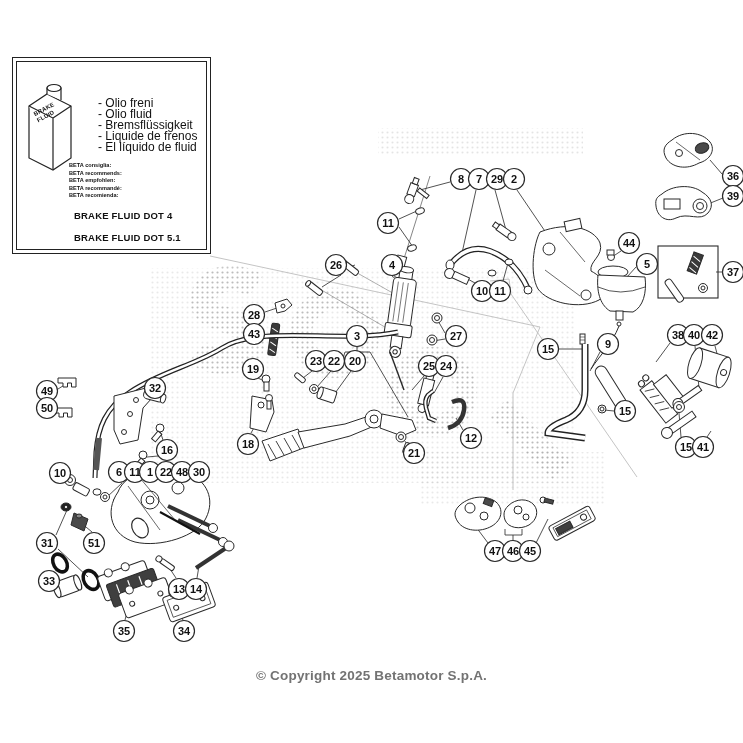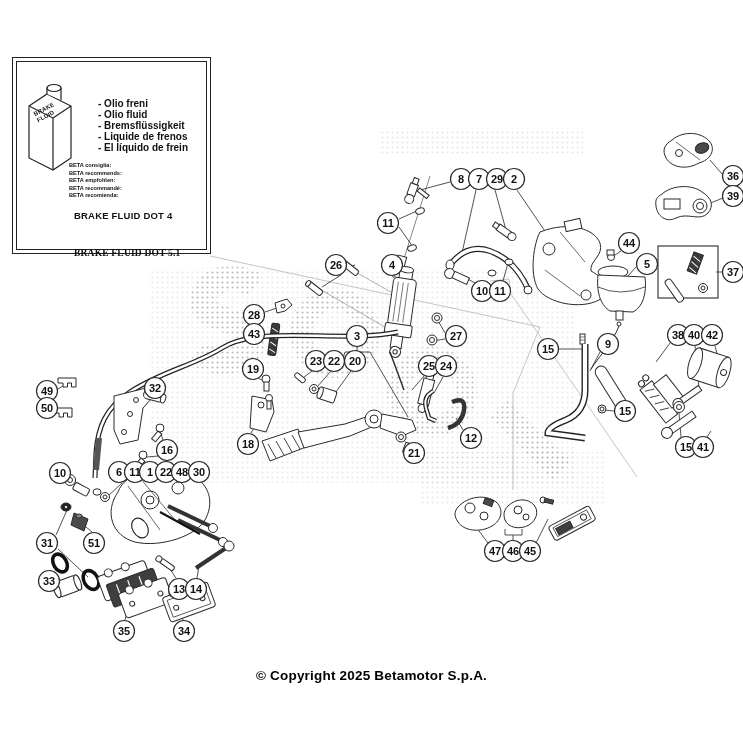--- a/index.html
+++ b/index.html
@@ -4,30 +4,30 @@
 <style>
   html,body{margin:0;padding:0;background:#fff;}
   #page{position:relative;width:743px;height:743px;background:#fff;overflow:hidden;
         font-family:"Liberation Sans",sans-serif;color:#111;}
   #diagram-svg{position:absolute;left:0;top:0;}
   .co-num{font:bold 11px "Liberation Sans",sans-serif;fill:#111;}
   
   .infobox{position:absolute;left:12px;top:57px;width:197px;height:195px;
            border:1.6px solid #222;background:#fff;}
   .infobox-inner{position:absolute;left:3px;top:3px;right:3px;bottom:3px;border:1px solid #222;}
-  .fluid-list{position:absolute;left:85px;top:40px;font-size:10px;font-weight:bold;
+  .fluid-list{position:absolute;left:85px;top:40px;font-size:12px;font-weight:normal;
               line-height:11px;white-space:nowrap;}
   .beta-list{position:absolute;left:56px;top:104px;font-size:5.6px;font-weight:bold;
              line-height:7.6px;white-space:nowrap;}
   .dot-line{position:absolute;left:40px;font-size:9.5px;font-weight:bold;white-space:nowrap;letter-spacing:.2px;padding-left:21px;}
-  .dot4{top:152px;} .dot51{top:190px;font-family:Liberation Serif, serif;}
+  .dot4{top:152px;} .dot51{top:174px;}
   .bottle-label{position:absolute;left:21px;top:46px;width:30px;font-size:6px;font-weight:bold;
                 transform:rotate(-28deg);line-height:6.5px;letter-spacing:.2px;}
   .copyright{position:absolute;left:0;top:668px;width:100%;text-align:center;
-             font-size:13.5px;font-weight:bold;color:#000000;letter-spacing:.2px;}
+             font-size:13.5px;font-weight:bold;color:#737373;letter-spacing:.2px;}
 </style>
 </head>
 <body>
 
 <div id="page">
 
   <svg id="diagram-svg" width="743" height="743" viewBox="0 0 743 743">
     <defs>
       <pattern id="ht" width="5" height="5" patternUnits="userSpaceOnUse">
         <circle cx="2.5" cy="2.5" r="1.05" fill="#8f8f8f"></circle>
@@ -652,21 +652,21 @@
         <ellipse cx="31" cy="8" rx="7" ry="3.5"></ellipse>
       </g>
     </svg>
     <div class="bottle-label">BRAKE FLUID</div>
 
     <div class="fluid-list">
       <div>- Olio freni</div>
       <div>- Olio fluid</div>
       <div>- Bremsflüssigkeit</div>
       <div>- Liquide de frenos</div>
-      <div>- El líquido de frein</div>
+      <div>- El líquido de fluid</div>
     </div>
 
     <div class="beta-list">
       <div>BETA consiglia:</div>
       <div>BETA recommends:</div>
       <div>BETA empfohlen:</div>
       <div>BETA recommandé:</div>
       <div>BETA recomienda:</div>
     </div>
 

